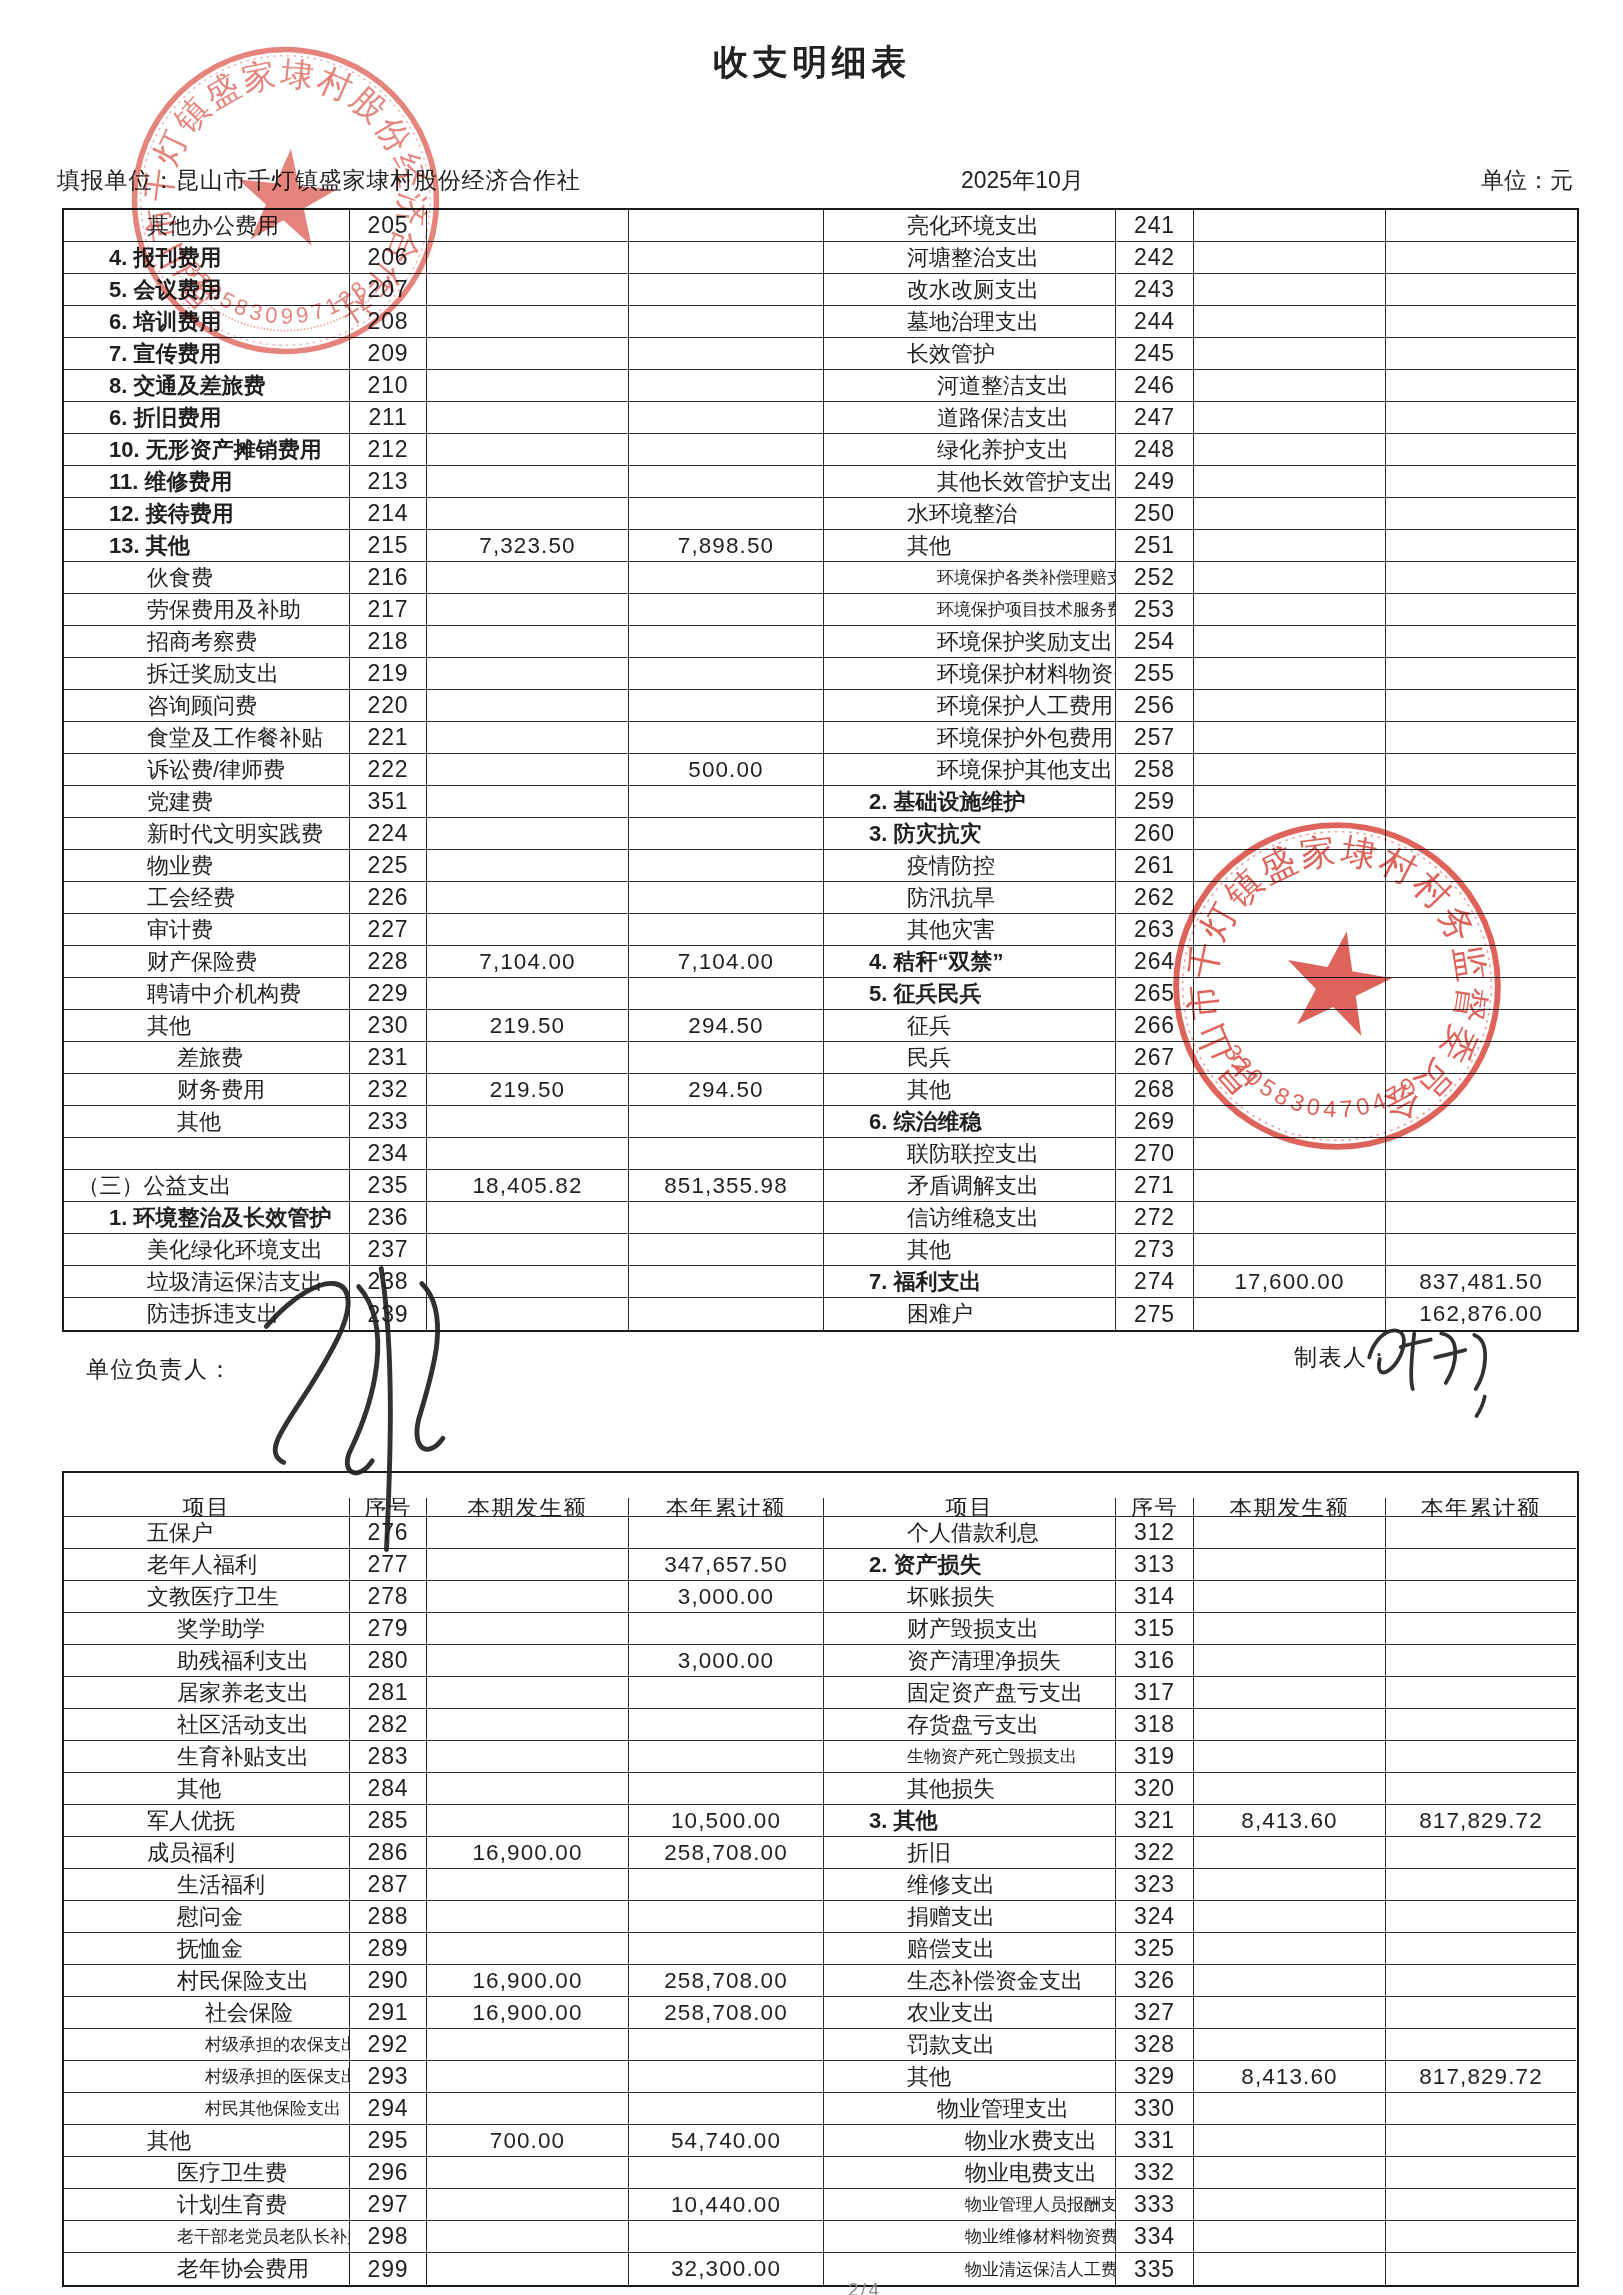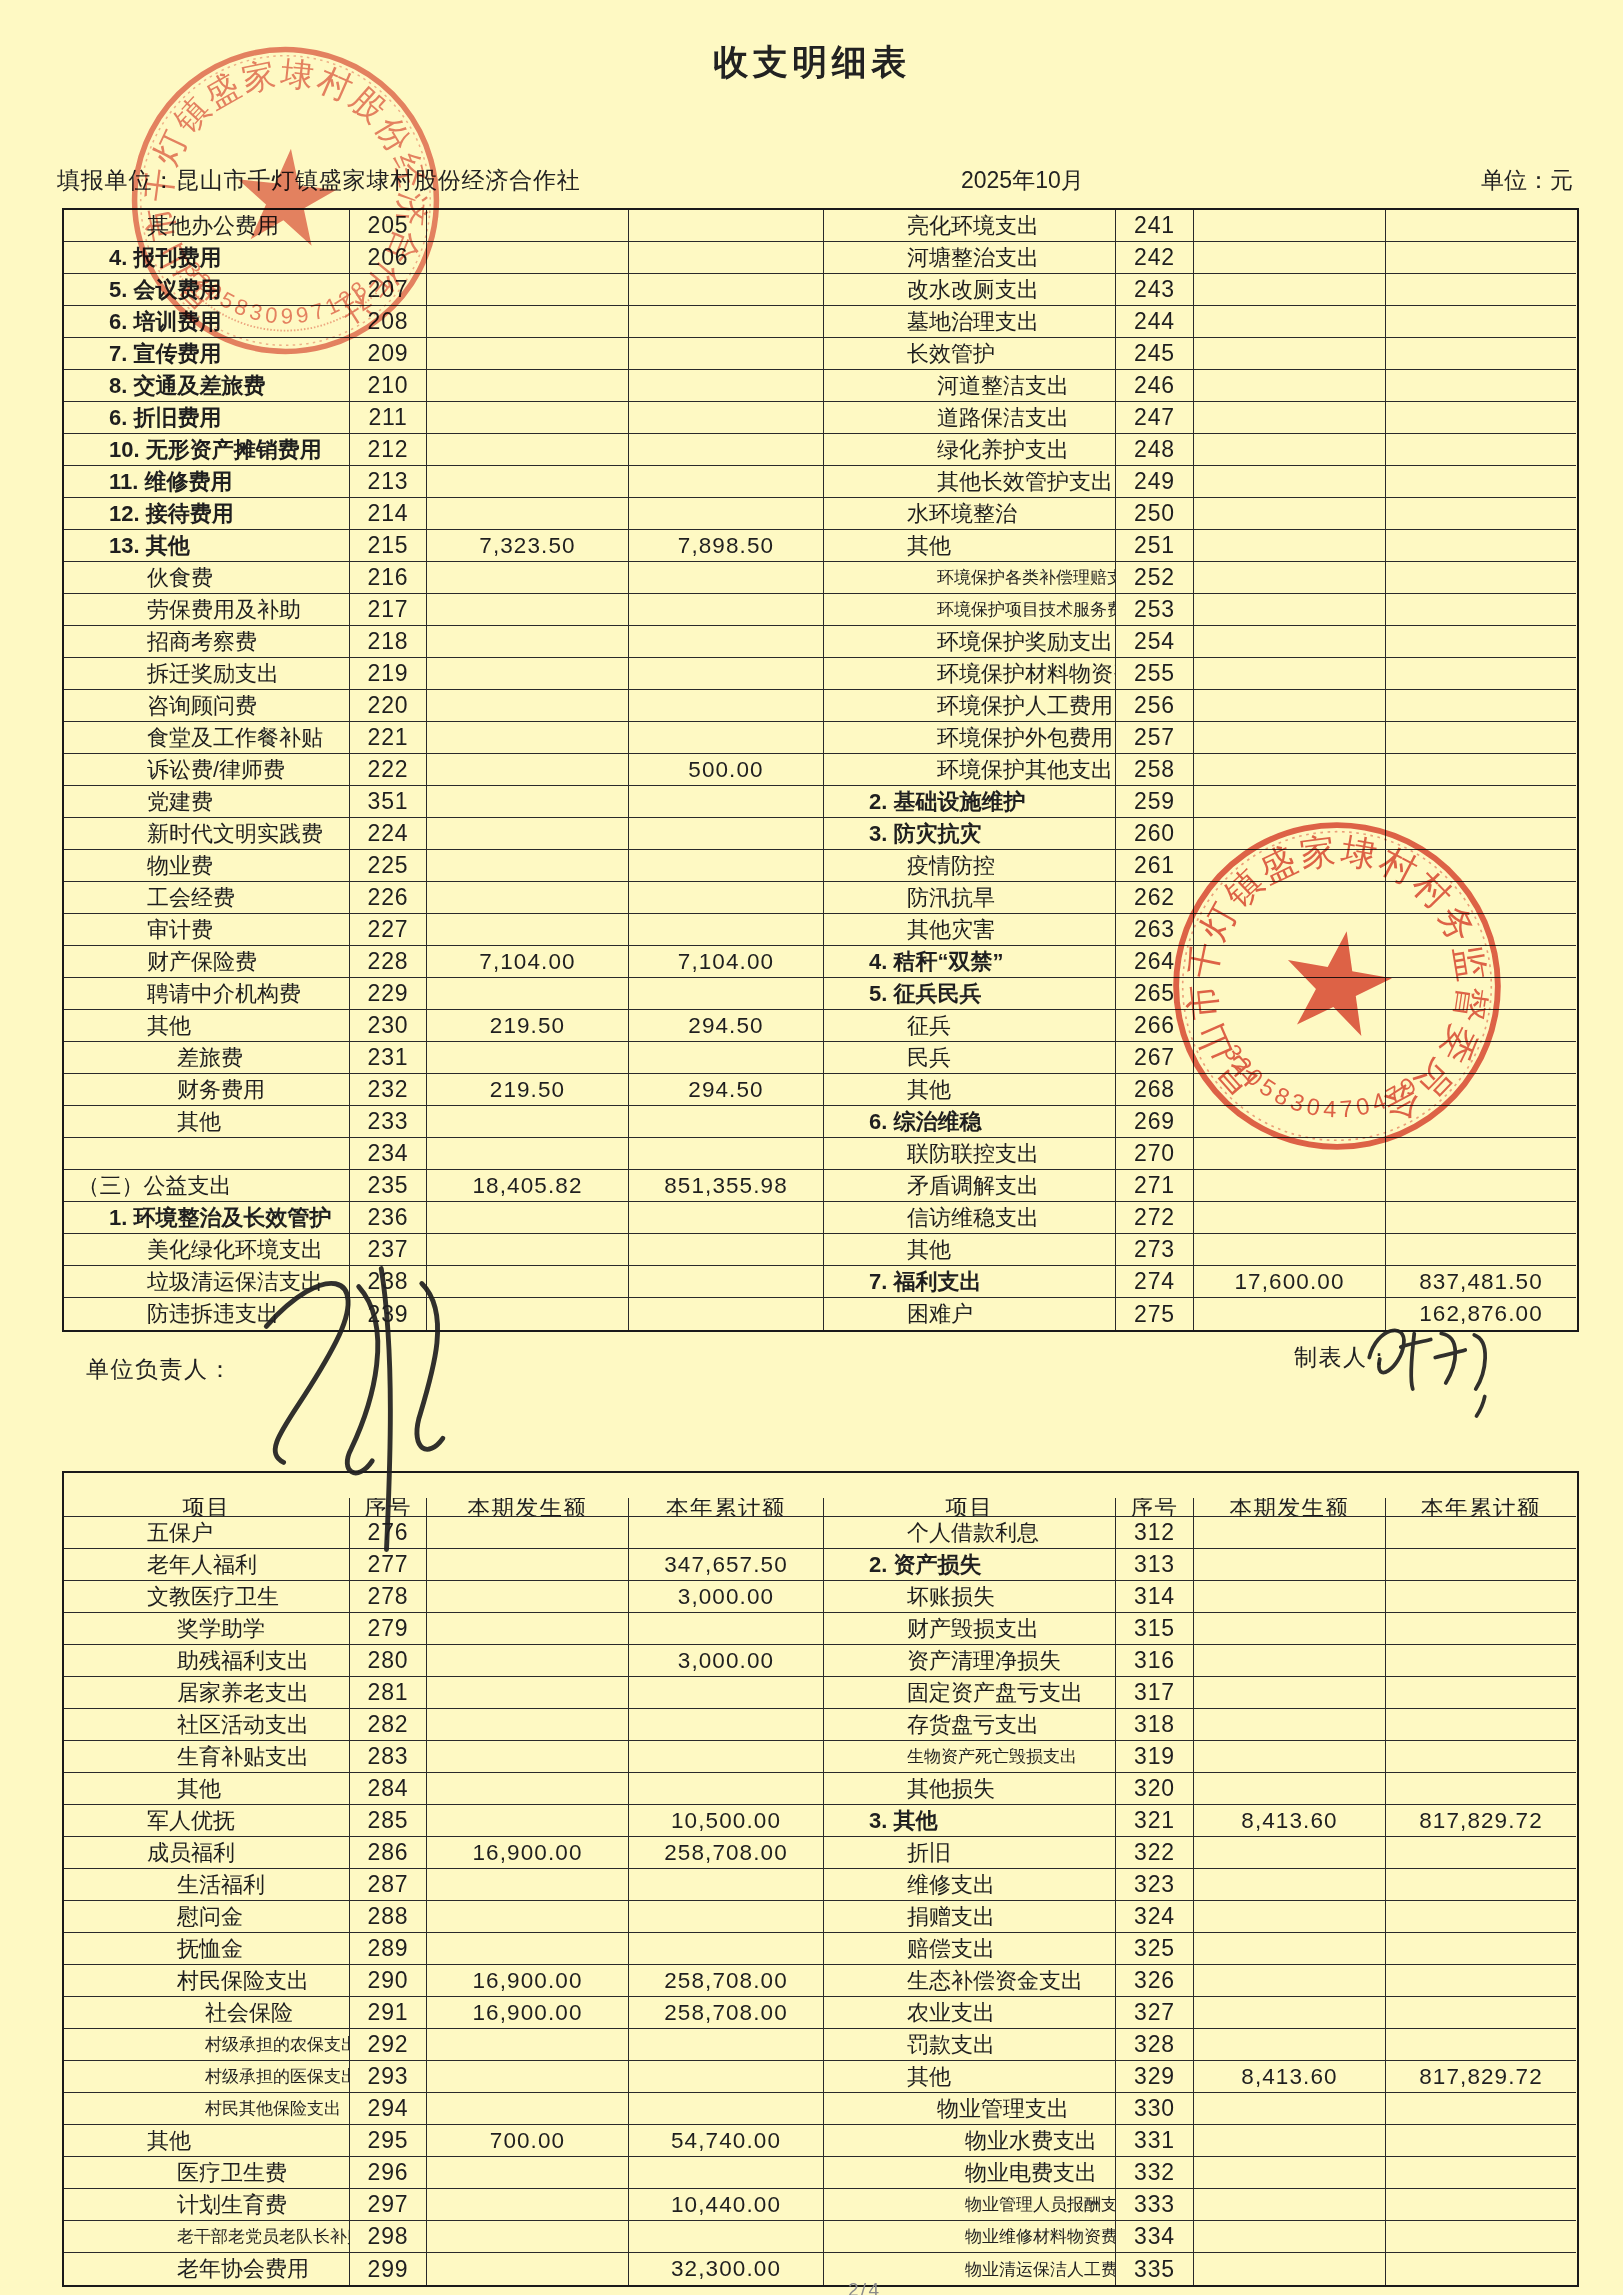--- a/index.html
+++ b/index.html
@@ -1,18 +1,18 @@
 <!DOCTYPE html>
 <html style="font-size:12px"><head>
 <meta charset="utf-8">
 <style>
   html,body{margin:0;padding:0;background:#e8e8e6;}
   .page{
     position:relative;width:1624px;height:2295px;margin:0 auto;
-    background:#fef9c3;color:#1d1d1d;overflow:hidden;
+    background:#ffffff;color:#1d1d1d;overflow:hidden;
     font-family:"Liberation Sans","DejaVu Sans",sans-serif;
   }
   .title{
     position:absolute;top:39px;left:0;width:100%;text-align:center;
     font-size:35px;font-weight:bold;letter-spacing:4.5px;color:#222;
   }
   .infoline{position:absolute;top:165px;left:0;width:100%;height:33px;font-size:23px;color:#222;}
   .unit-line{position:absolute;left:57px;top:0;letter-spacing:0.8px;}
   .period{position:absolute;left:961px;top:0;}
   .uom{position:absolute;right:51px;top:0;}

